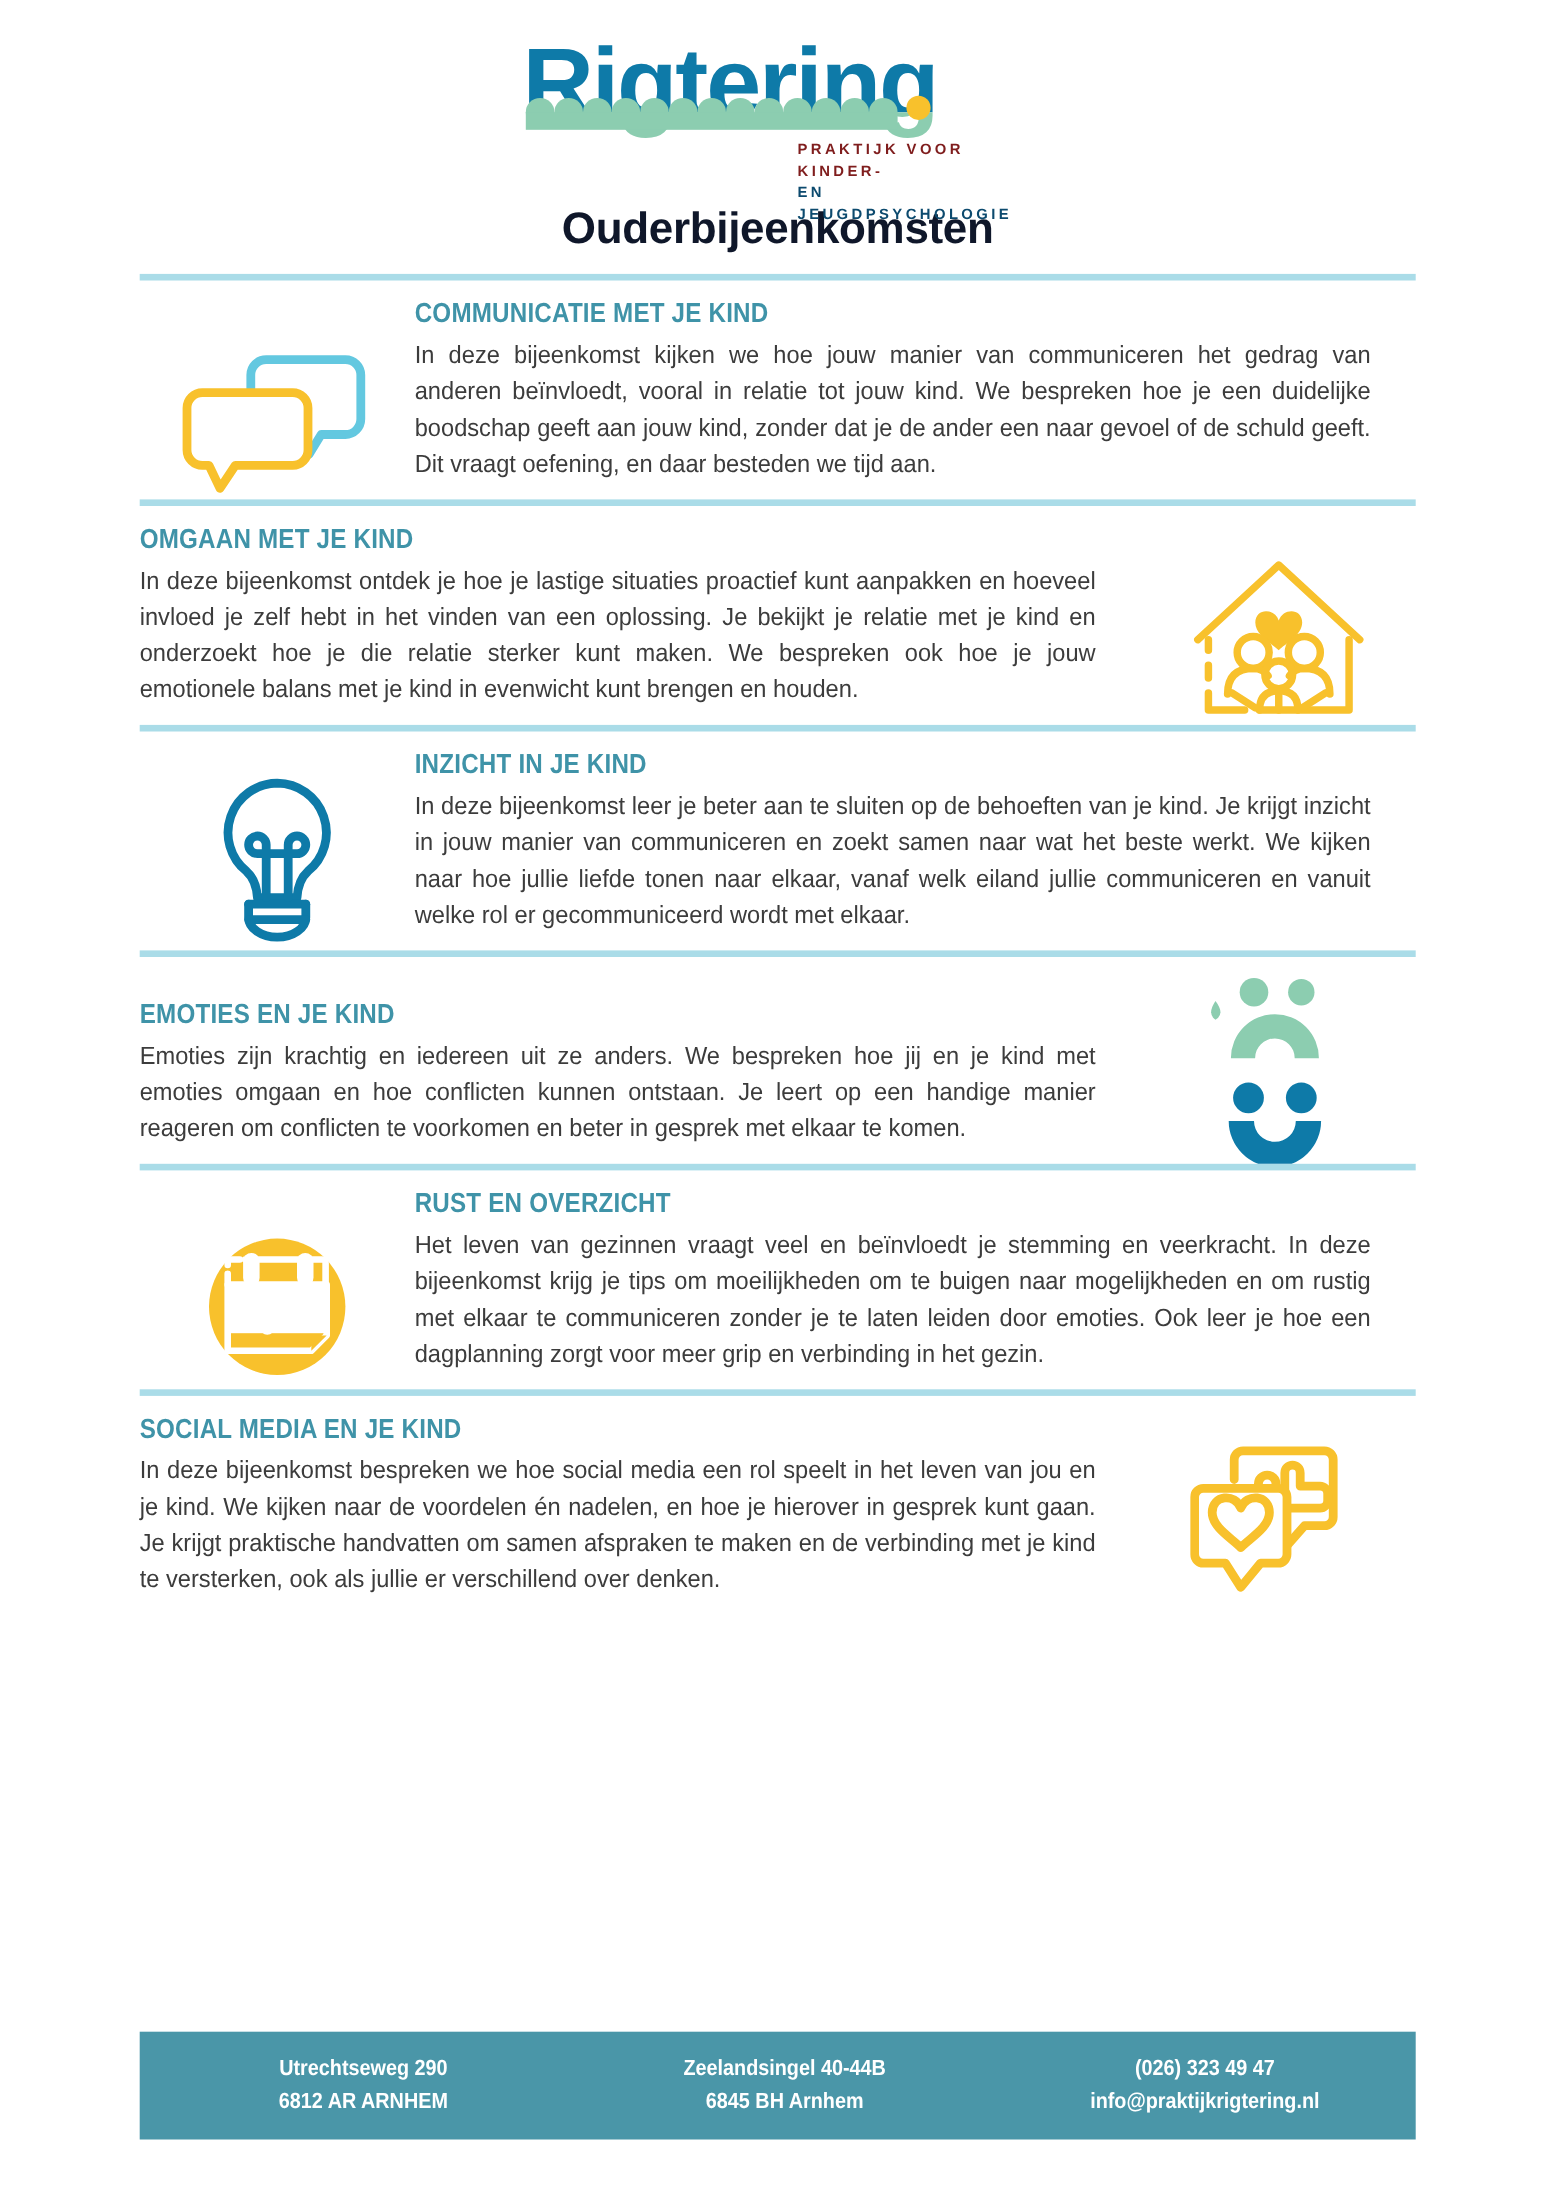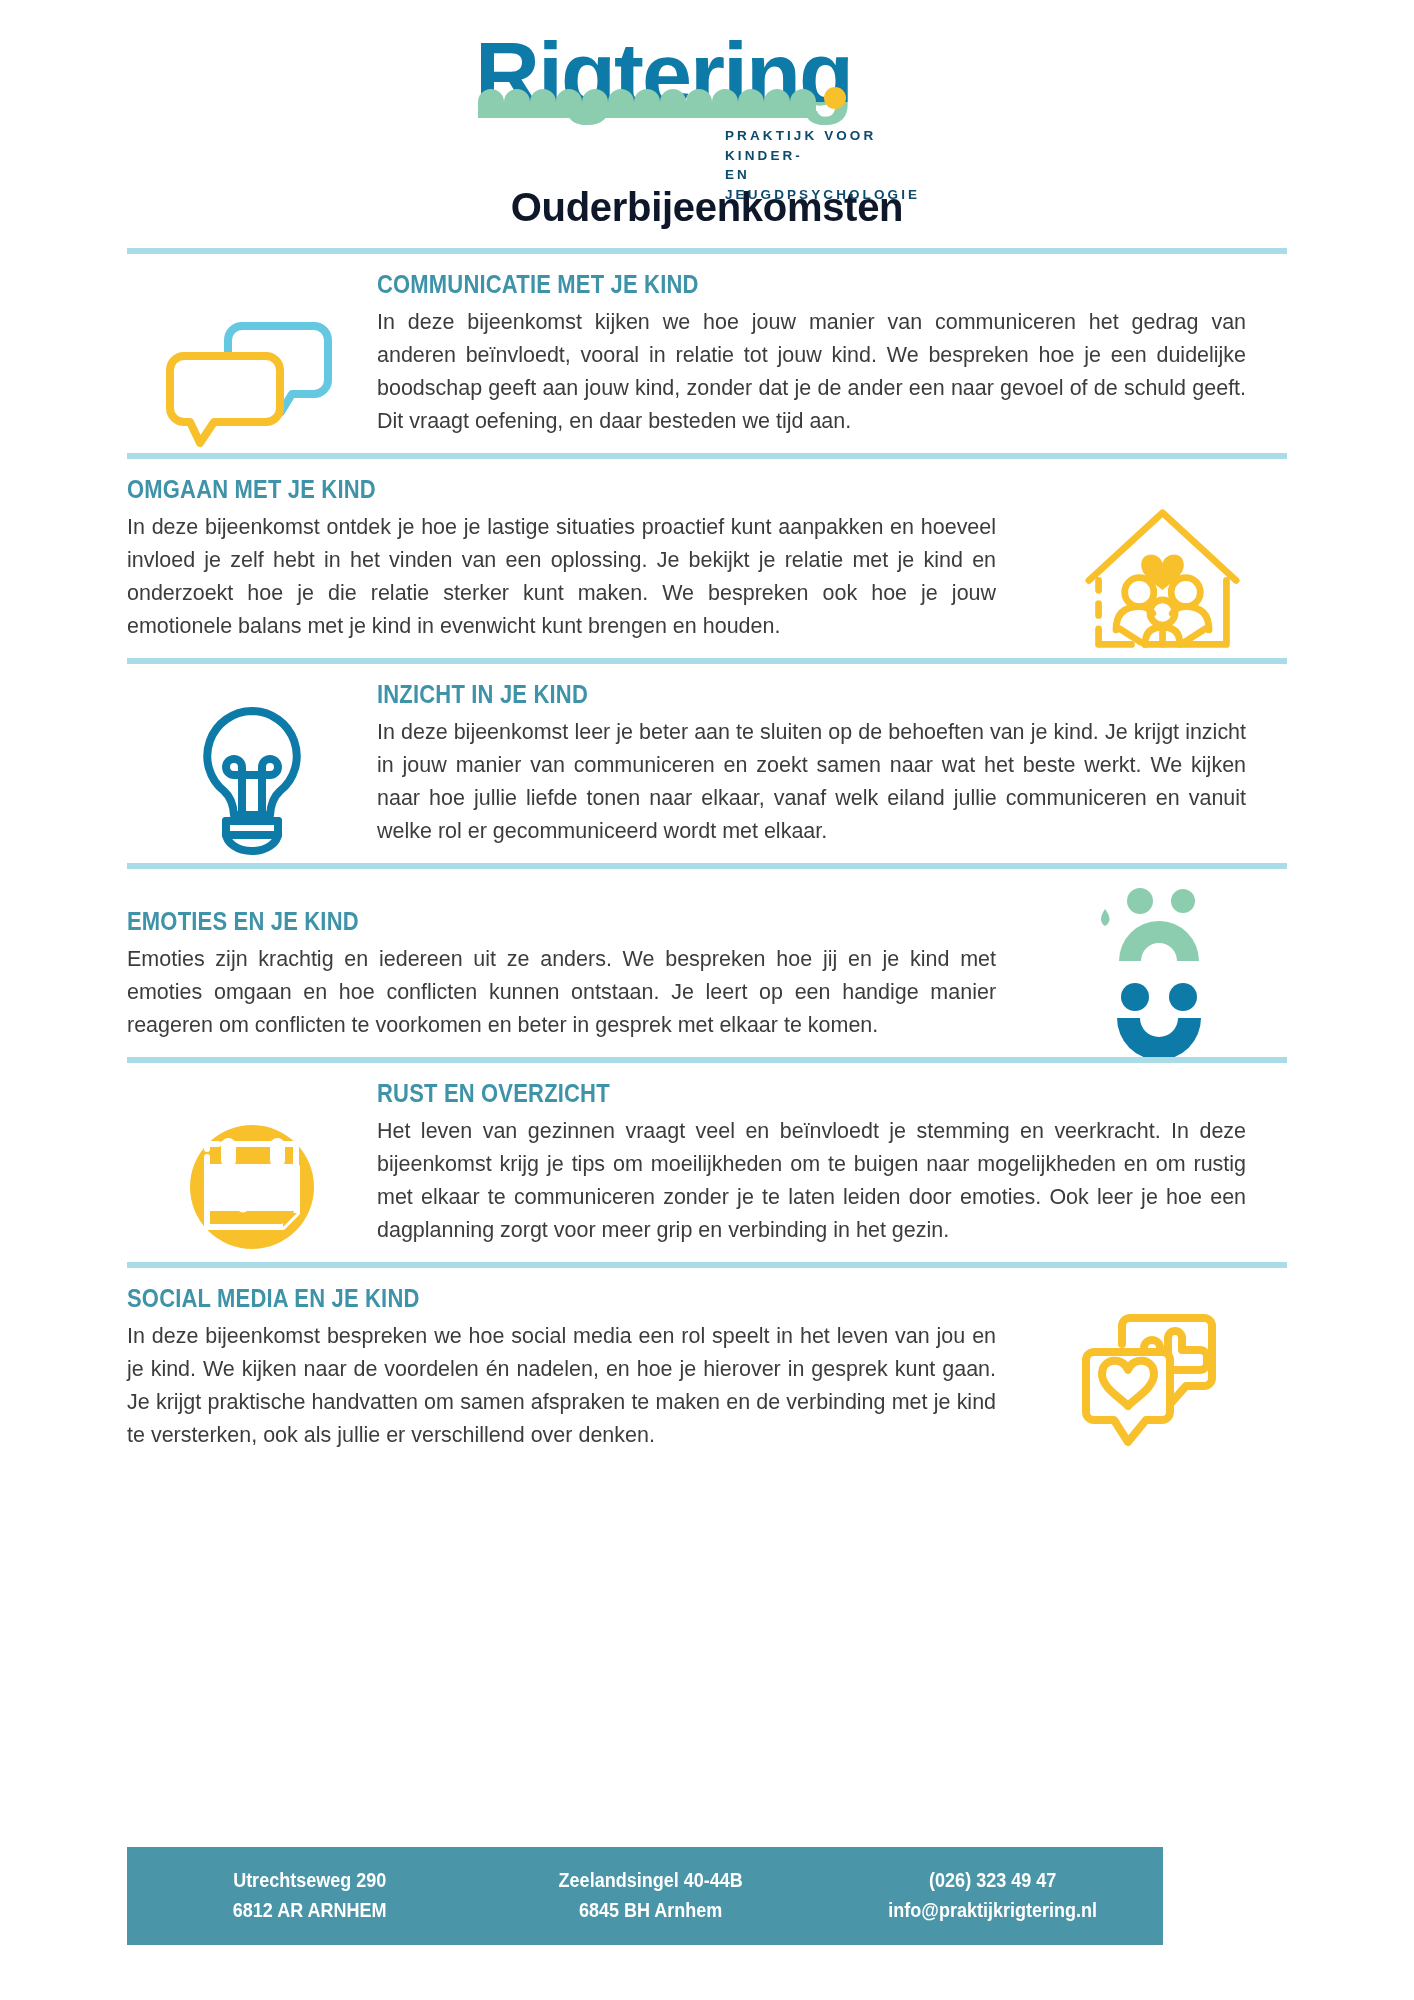--- a/index.html
+++ b/index.html
@@ -100,21 +100,21 @@
     margin: 0;
     transform: scaleX(0.955);
     transform-origin: left top;
     font-family: "Liberation Sans", sans-serif;
   }
 
   
   .footer {
     position: absolute;
     left: 127px;
-    width: 1036px;
+    width: 1160px;
     bottom: 55px;
     background: #4a96a8;
     display: flex;
     padding: 18px 0 20px 12px;
     box-sizing: border-box;
   }
   .footer-col {
     flex: 1 1 33.33%;
     text-align: center;
     color: #ffffff;
@@ -164,21 +164,21 @@
             <circle cx="258" cy="72" r="13"></circle>
           <circle cx="284" cy="72" r="13"></circle>
             <circle cx="310" cy="72" r="13"></circle>
           <circle cx="336" cy="72" r="13"></circle>
           <rect x="11" y="72" width="338" height="16"></rect>
         </g>
 
         <circle cx="368" cy="68" r="11" fill="#f8c12c"></circle>
       </svg>
       <div style="position:absolute; left:258px; top:96px; text-align:left; line-height:1.45;">
-        <div style="font-size:13.5px; font-weight:bold; letter-spacing:3.1px; color:#0c4a6e;">PRAKTIJK VOOR KINDER-</div>
+        <div style="font-size:13.5px; font-weight:bold; letter-spacing:3.1px; color:#7f1d1d;">PRAKTIJK VOOR KINDER-</div>
         <div style="font-size:13.5px; font-weight:bold; letter-spacing:3.1px; color:#0c4a6e;">EN JEUGDPSYCHOLOGIE</div>
       </div>
     </div>
     <h1 class="page-title">Ouderbijeenkomsten</h1>
   </div>
 
   <div class="spacer-18"></div>
 
   <div class="divider"></div>
   <div class="section icon-left">

